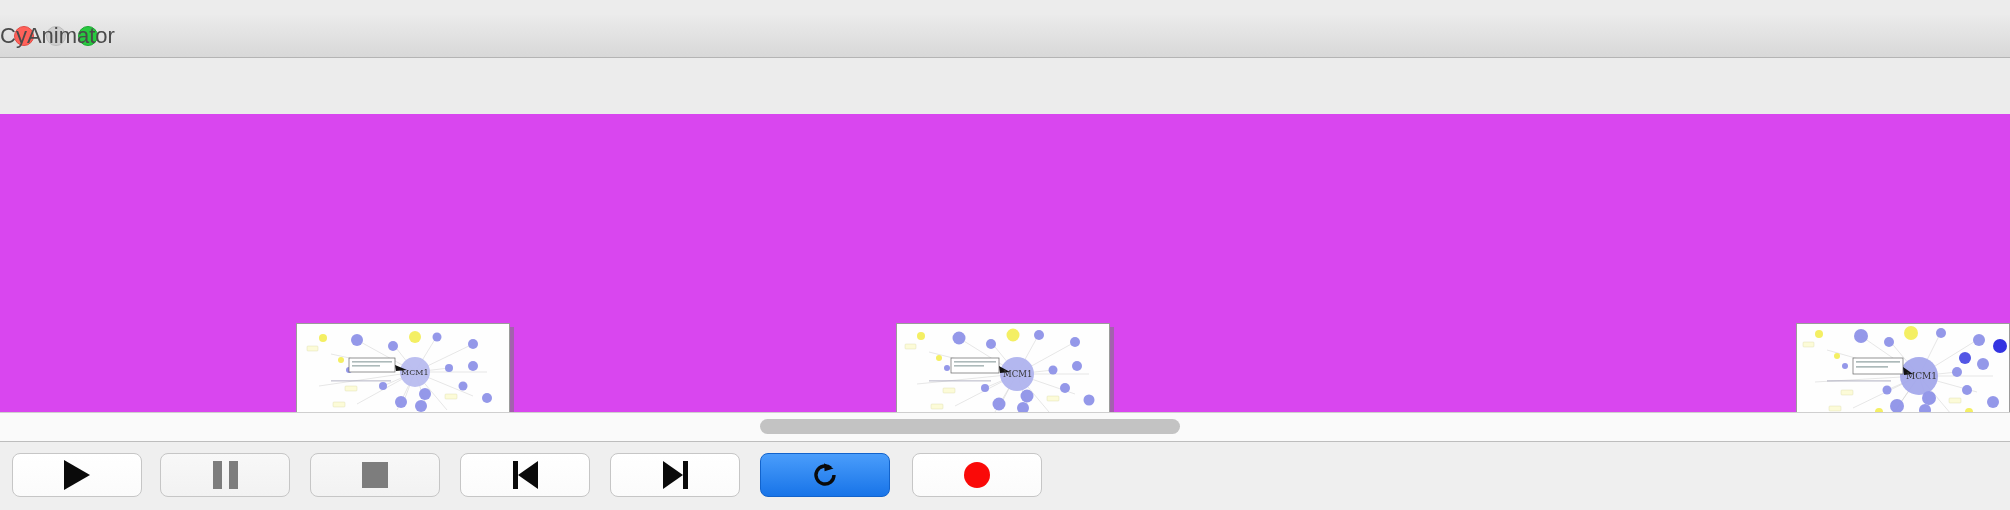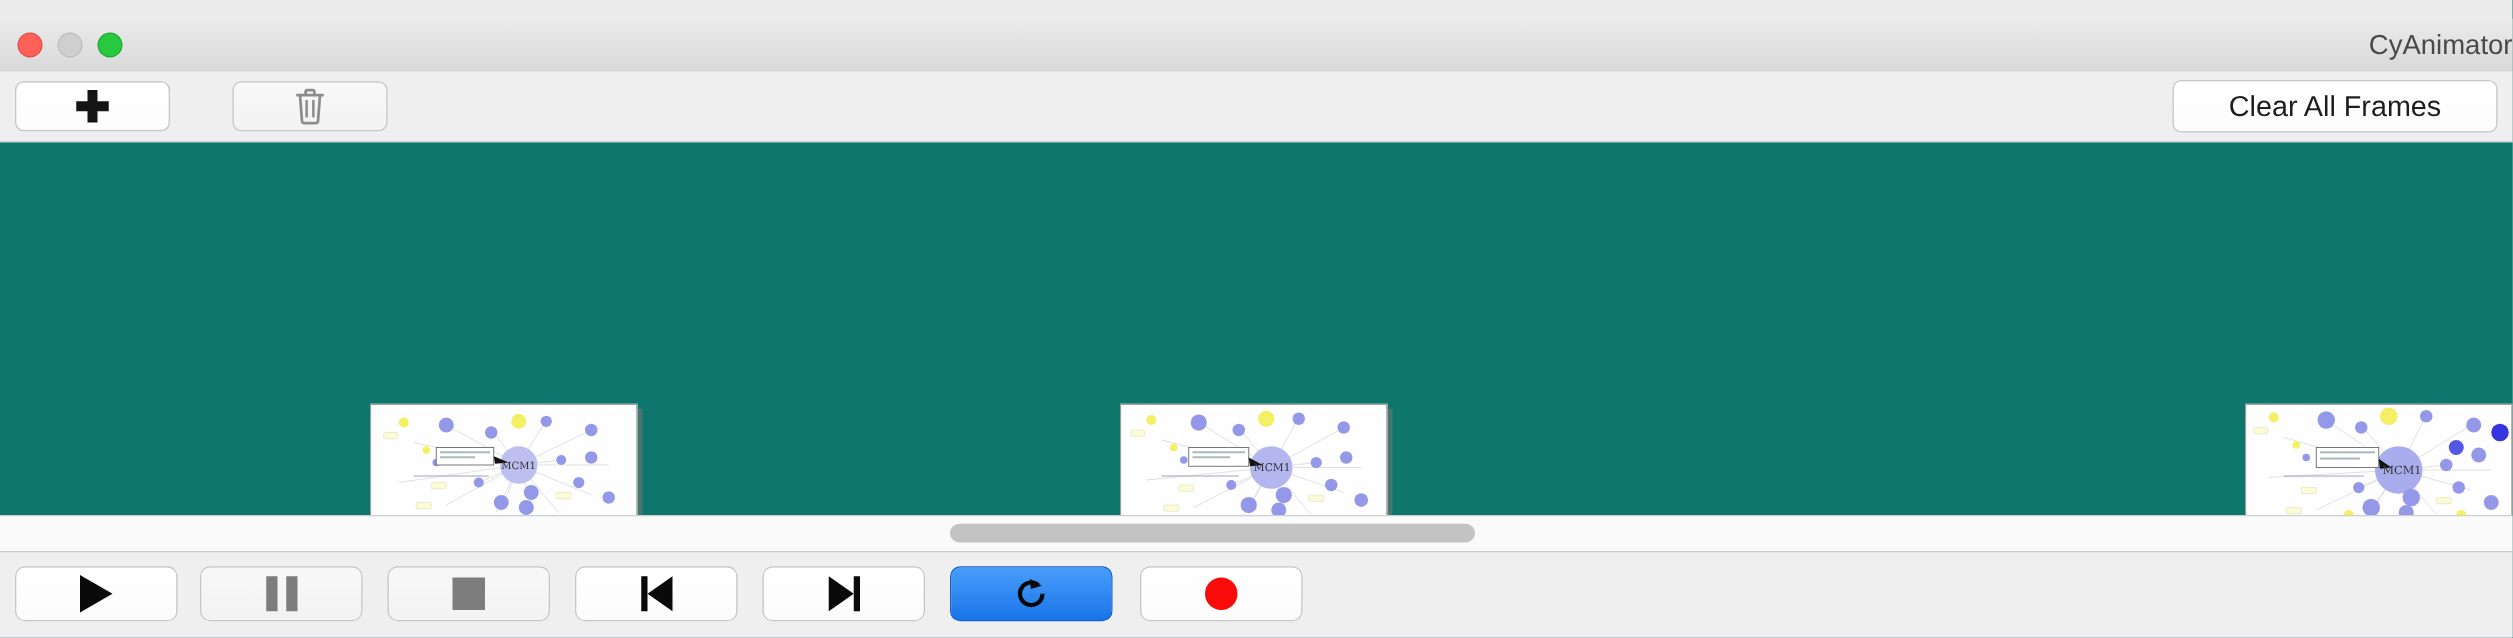--- a/index.html
+++ b/index.html
@@ -24,40 +24,40 @@
 
   
   .titlebar{position:absolute;left:0;top:15px;width:2010px;height:42px;
     background:linear-gradient(#ebebeb,#d8d8d8);border-bottom:1px solid #b4b4b4;}
   .lights{position:absolute;left:14px;top:11px;display:flex;gap:12px;}
   .light{width:20px;height:20px;border-radius:50%;box-sizing:border-box;}
   .light.red{background:#ff6159;border:1px solid #e14b44;}
   .light.yellow{background:#cfcfcf;border:1px solid #bcbcbc;}
   .light.green{background:#28c93f;border:1px solid #1aa932;}
   .title{position:absolute;left:0;top:0;width:2010px;height:42px;line-height:42px;
-    text-align:right;font-size:22px;color:#4a4a4a;}
+    text-align:left;font-size:22px;color:#4a4a4a;}
 
   
   .toolbar{position:absolute;left:0;top:57px;width:2010px;height:56px;background:#efefef;
     border-bottom:1px solid #c4c4c4;}
   .btn{position:absolute;box-sizing:border-box;border:1px solid #c6c6c6;border-radius:7px;
     display:flex;align-items:center;justify-content:center;}
   .btn.enabled{background:linear-gradient(#ffffff,#fcfcfc);}
   .btn.disabled{background:linear-gradient(#f8f8f8,#f3f3f3);}
   .btn-add{left:12px;top:8px;width:124px;height:40px;}
   .btn-del{left:186px;top:8px;width:124px;height:40px;}
   .btn-clear{right:12px;top:7px;width:260px;height:42px;font-size:23px;color:#1d1d1d;}
 
   .plus-icon{position:relative;width:26px;height:26px;}
   .plus-icon:before,.plus-icon:after{content:"";position:absolute;background:#141414;}
   .plus-icon:before{left:9px;top:0;width:8px;height:26px;}
   .plus-icon:after{left:0;top:9px;width:26px;height:8px;}
 
   
-  .timeline{position:absolute;left:0;top:114px;width:2010px;height:298px;background:#0f766e;
+  .timeline{position:absolute;left:0;top:114px;width:2010px;height:298px;background:#d946ef;
     border-bottom:1px solid #cfcfcf;overflow:hidden;}
   .frame{position:absolute;width:212px;height:92px;background:#fff;
     border:1px solid #9b9b9b;box-shadow:4px 4px 0 rgba(120,120,120,.55);overflow:hidden;}
   .frame svg{display:block;width:212px;height:92px;}
 
   
   .scrollbar{position:absolute;left:0;top:413px;width:2010px;height:28px;
     background:#fafafa;border-bottom:1px solid #bdbdbd;}
   .scrollthumb{position:absolute;left:760px;top:6px;width:420px;height:15px;
     background:#c3c3c3;border-radius:8px;}
@@ -90,34 +90,20 @@
 
   <div class="titlebar">
     <div class="lights">
       <div class="light red"></div>
       <div class="light yellow"></div>
       <div class="light green"></div>
     </div>
     <div class="title">CyAnimator</div>
   </div>
 
-  <div class="toolbar">
-    <div class="btn btn-add enabled">
-      <span class="plus-icon"></span>
-    </div>
-    <div class="btn btn-del disabled">
-      <svg width="26" height="30" viewBox="0 0 26 30">
-        <path d="M2 6 H24" stroke="#8c8c8c" stroke-width="2.2" fill="none"></path>
-        <path d="M9.5 6 V3.4 a1.4 1.4 0 0 1 1.4-1.4 h4.2 a1.4 1.4 0 0 1 1.4 1.4 V6" stroke="#8c8c8c" stroke-width="2.2" fill="none"></path>
-        <path d="M5 6 L6.6 27 a1.5 1.5 0 0 0 1.5 1.4 h9.8 a1.5 1.5 0 0 0 1.5 -1.4 L21 6" stroke="#8c8c8c" stroke-width="2.2" fill="none"></path>
-        <path d="M10.3 10 V24 M15.7 10 V24" stroke="#8c8c8c" stroke-width="2" fill="none"></path>
-      </svg>
-    </div>
-    <div class="btn btn-clear enabled">Clear All Frames</div>
-  </div>
 
   <div class="timeline">
 
     <div class="frame" style="left:296px;top:209px;">
       <svg viewBox="0 0 212 92">
         <rect width="212" height="92" fill="#fefefe"></rect>
         <g stroke="#cfcfcf" stroke-width="0.5" fill="none">
           <path d="M118 48 L60 16 M118 48 L34 30 M118 48 L22 62 M118 48 L60 80 M118 48 L100 86
                    M118 48 L150 86 M118 48 L176 72 M118 48 L190 48 M118 48 L176 20 M118 48 L140 12
                    M118 48 L96 20 M118 48 L152 44 M118 48 L86 62 M118 48 L128 78 M118 48 L108 74"></path>

